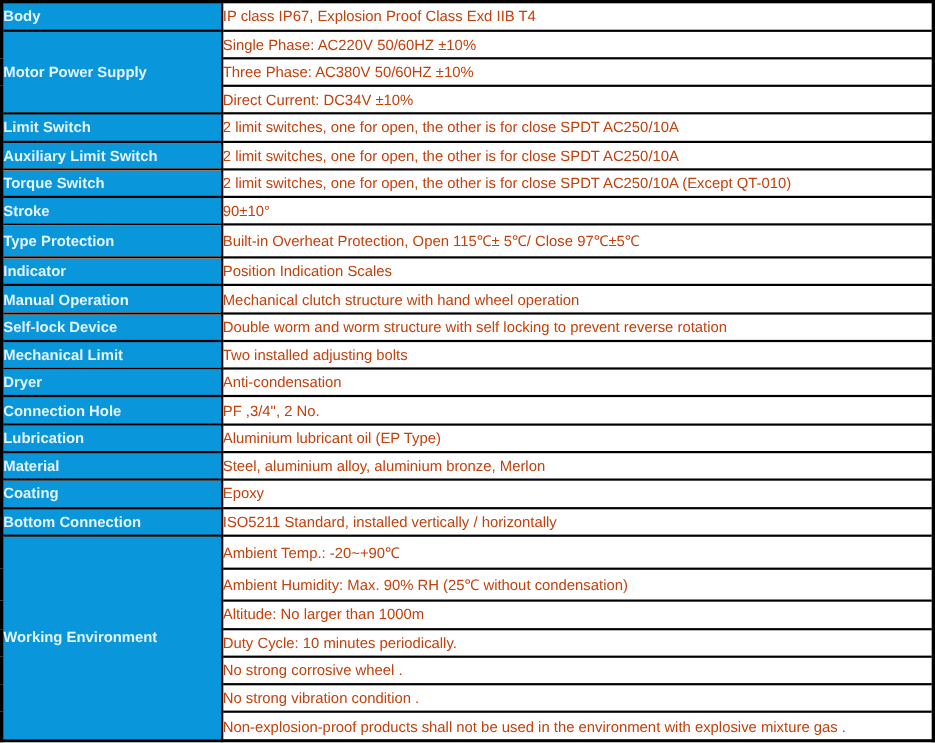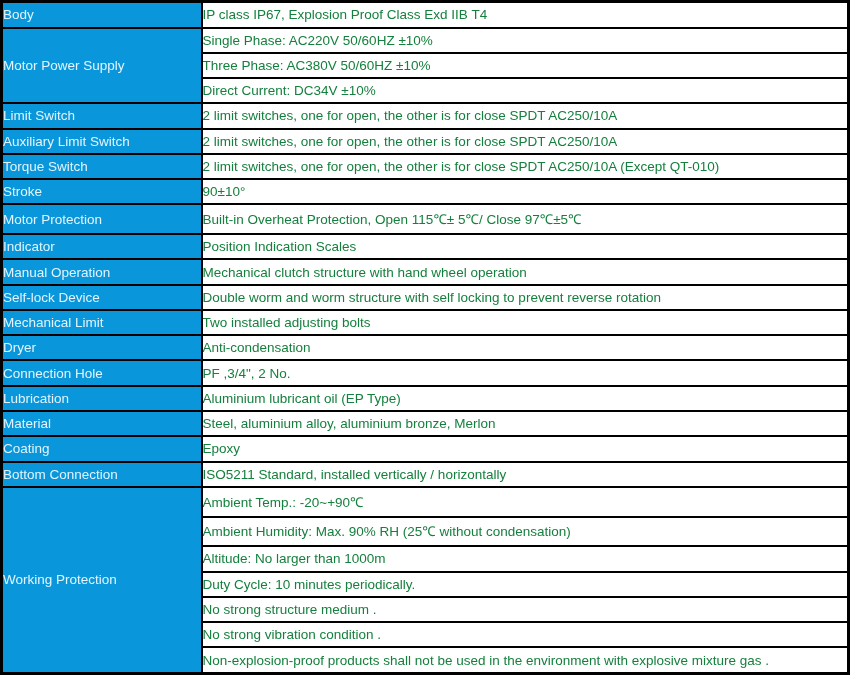--- a/index.html
+++ b/index.html
@@ -24,24 +24,25 @@
     font-size: 13.5px;
     vertical-align: middle;
     padding: 0;
     overflow: hidden;
     white-space: nowrap;
   }
   td.label-cell {
     background: #0a96db;
     color: #e2f4fd;
     padding-left: 22px;
+    font-weight: bold;
   }
   td.value-cell {
     background: #ffffff;
-    color: #15803d;
+    color: #c2410c;
     padding-left: 30px;
   }
 </style>
 </head>
 <body>
 
 <table class="spec-table">
   <colgroup>
     <col class="label-col">
     <col class="value-col">
@@ -71,21 +72,21 @@
       </tr>
       <tr>
         <td class="label-cell" rowspan="1">Torque Switch</td>
         <td class="value-cell">2 limit switches, one for open, the other is for close SPDT AC250/10A (Except QT-010)</td>
       </tr>
       <tr>
         <td class="label-cell" rowspan="1">Stroke</td>
         <td class="value-cell">90±10°</td>
       </tr>
       <tr>
-        <td class="label-cell" rowspan="1">Motor Protection</td>
+        <td class="label-cell" rowspan="1">Type Protection</td>
         <td class="value-cell">Built-in Overheat Protection, Open 115℃± 5℃/ Close 97℃±5℃</td>
       </tr>
       <tr>
         <td class="label-cell" rowspan="1">Indicator</td>
         <td class="value-cell">Position Indication Scales</td>
       </tr>
       <tr>
         <td class="label-cell" rowspan="1">Manual Operation</td>
         <td class="value-cell">Mechanical clutch structure with hand wheel operation</td>
       </tr>
@@ -115,34 +116,34 @@
       </tr>
       <tr>
         <td class="label-cell" rowspan="1">Coating</td>
         <td class="value-cell">Epoxy</td>
       </tr>
       <tr>
         <td class="label-cell" rowspan="1">Bottom Connection</td>
         <td class="value-cell">ISO5211 Standard, installed vertically / horizontally</td>
       </tr>
       <tr>
-        <td class="label-cell" rowspan="7">Working Protection</td>
+        <td class="label-cell" rowspan="7">Working Environment</td>
         <td class="value-cell">Ambient Temp.: -20~+90℃</td>
       </tr>
       <tr>
         <td class="value-cell">Ambient Humidity: Max. 90% RH (25℃ without condensation)</td>
       </tr>
       <tr>
         <td class="value-cell">Altitude: No larger than 1000m</td>
       </tr>
       <tr>
         <td class="value-cell">Duty Cycle: 10 minutes periodically.</td>
       </tr>
       <tr>
-        <td class="value-cell">No strong structure medium .</td>
+        <td class="value-cell">No strong corrosive wheel .</td>
       </tr>
       <tr>
         <td class="value-cell">No strong vibration condition .</td>
       </tr>
       <tr>
         <td class="value-cell">Non-explosion-proof products shall not be used in the environment with explosive mixture gas .</td>
       </tr>
     </tbody>
 </table>
 

